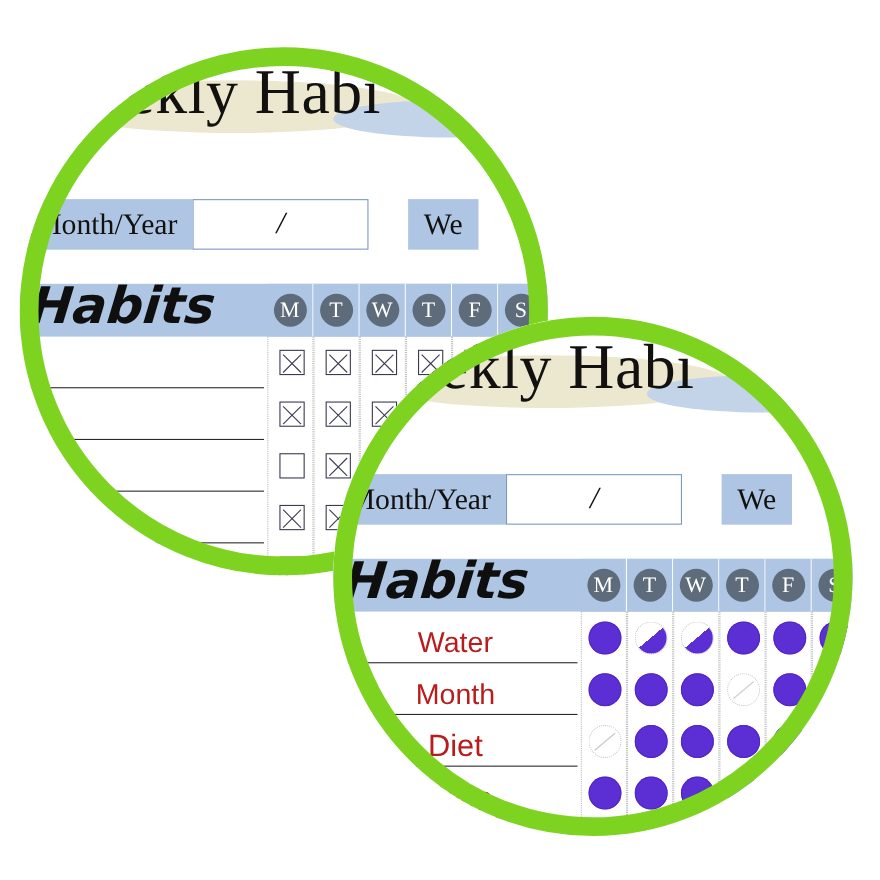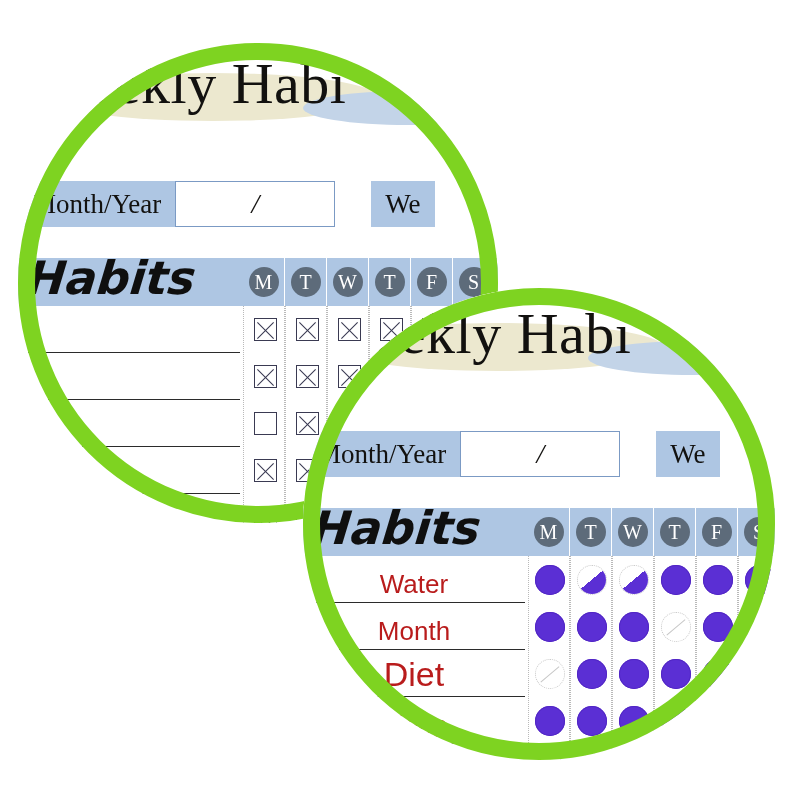--- a/index.html
+++ b/index.html
@@ -447,21 +447,21 @@
         </div>
         <div class="day-cell" style="width:42px;height:48px;">
           <span class="day-pill" style="width:30px;height:30px;font-size:20px;">S</span>
         </div>
 
       </div>
 
       <div class="habit-lines" style="left:130px; top:313px; width:222px;">
         <div class="habit-line" style="height:47px;font-size:26px;padding-bottom:2px;">Water</div>
         <div class="habit-line" style="height:47px;font-size:26px;padding-bottom:2px;">Month</div>
-        <div class="habit-line" style="height:47px;font-size:34px;padding-bottom:2px;">Diet</div>
+        <div class="habit-line" style="height:47px;font-size:28px;padding-bottom:2px;">Diet</div>
         <div class="habit-line" style="height:47px;font-size:26px;padding-bottom:2px;">Sleep</div>
 
       </div>
 
       <div class="track-grid" id="grid-two" style="left:355px; top:313px;">
           <div class="track-col" style="width: 42px;">
             <div class="track-cell" style="height: 47px; width: 42px;">
               <span class="dot full" style="width: 30px; height: 30px;"></span>
             </div>
             <div class="track-cell" style="height: 47px; width: 42px;">

